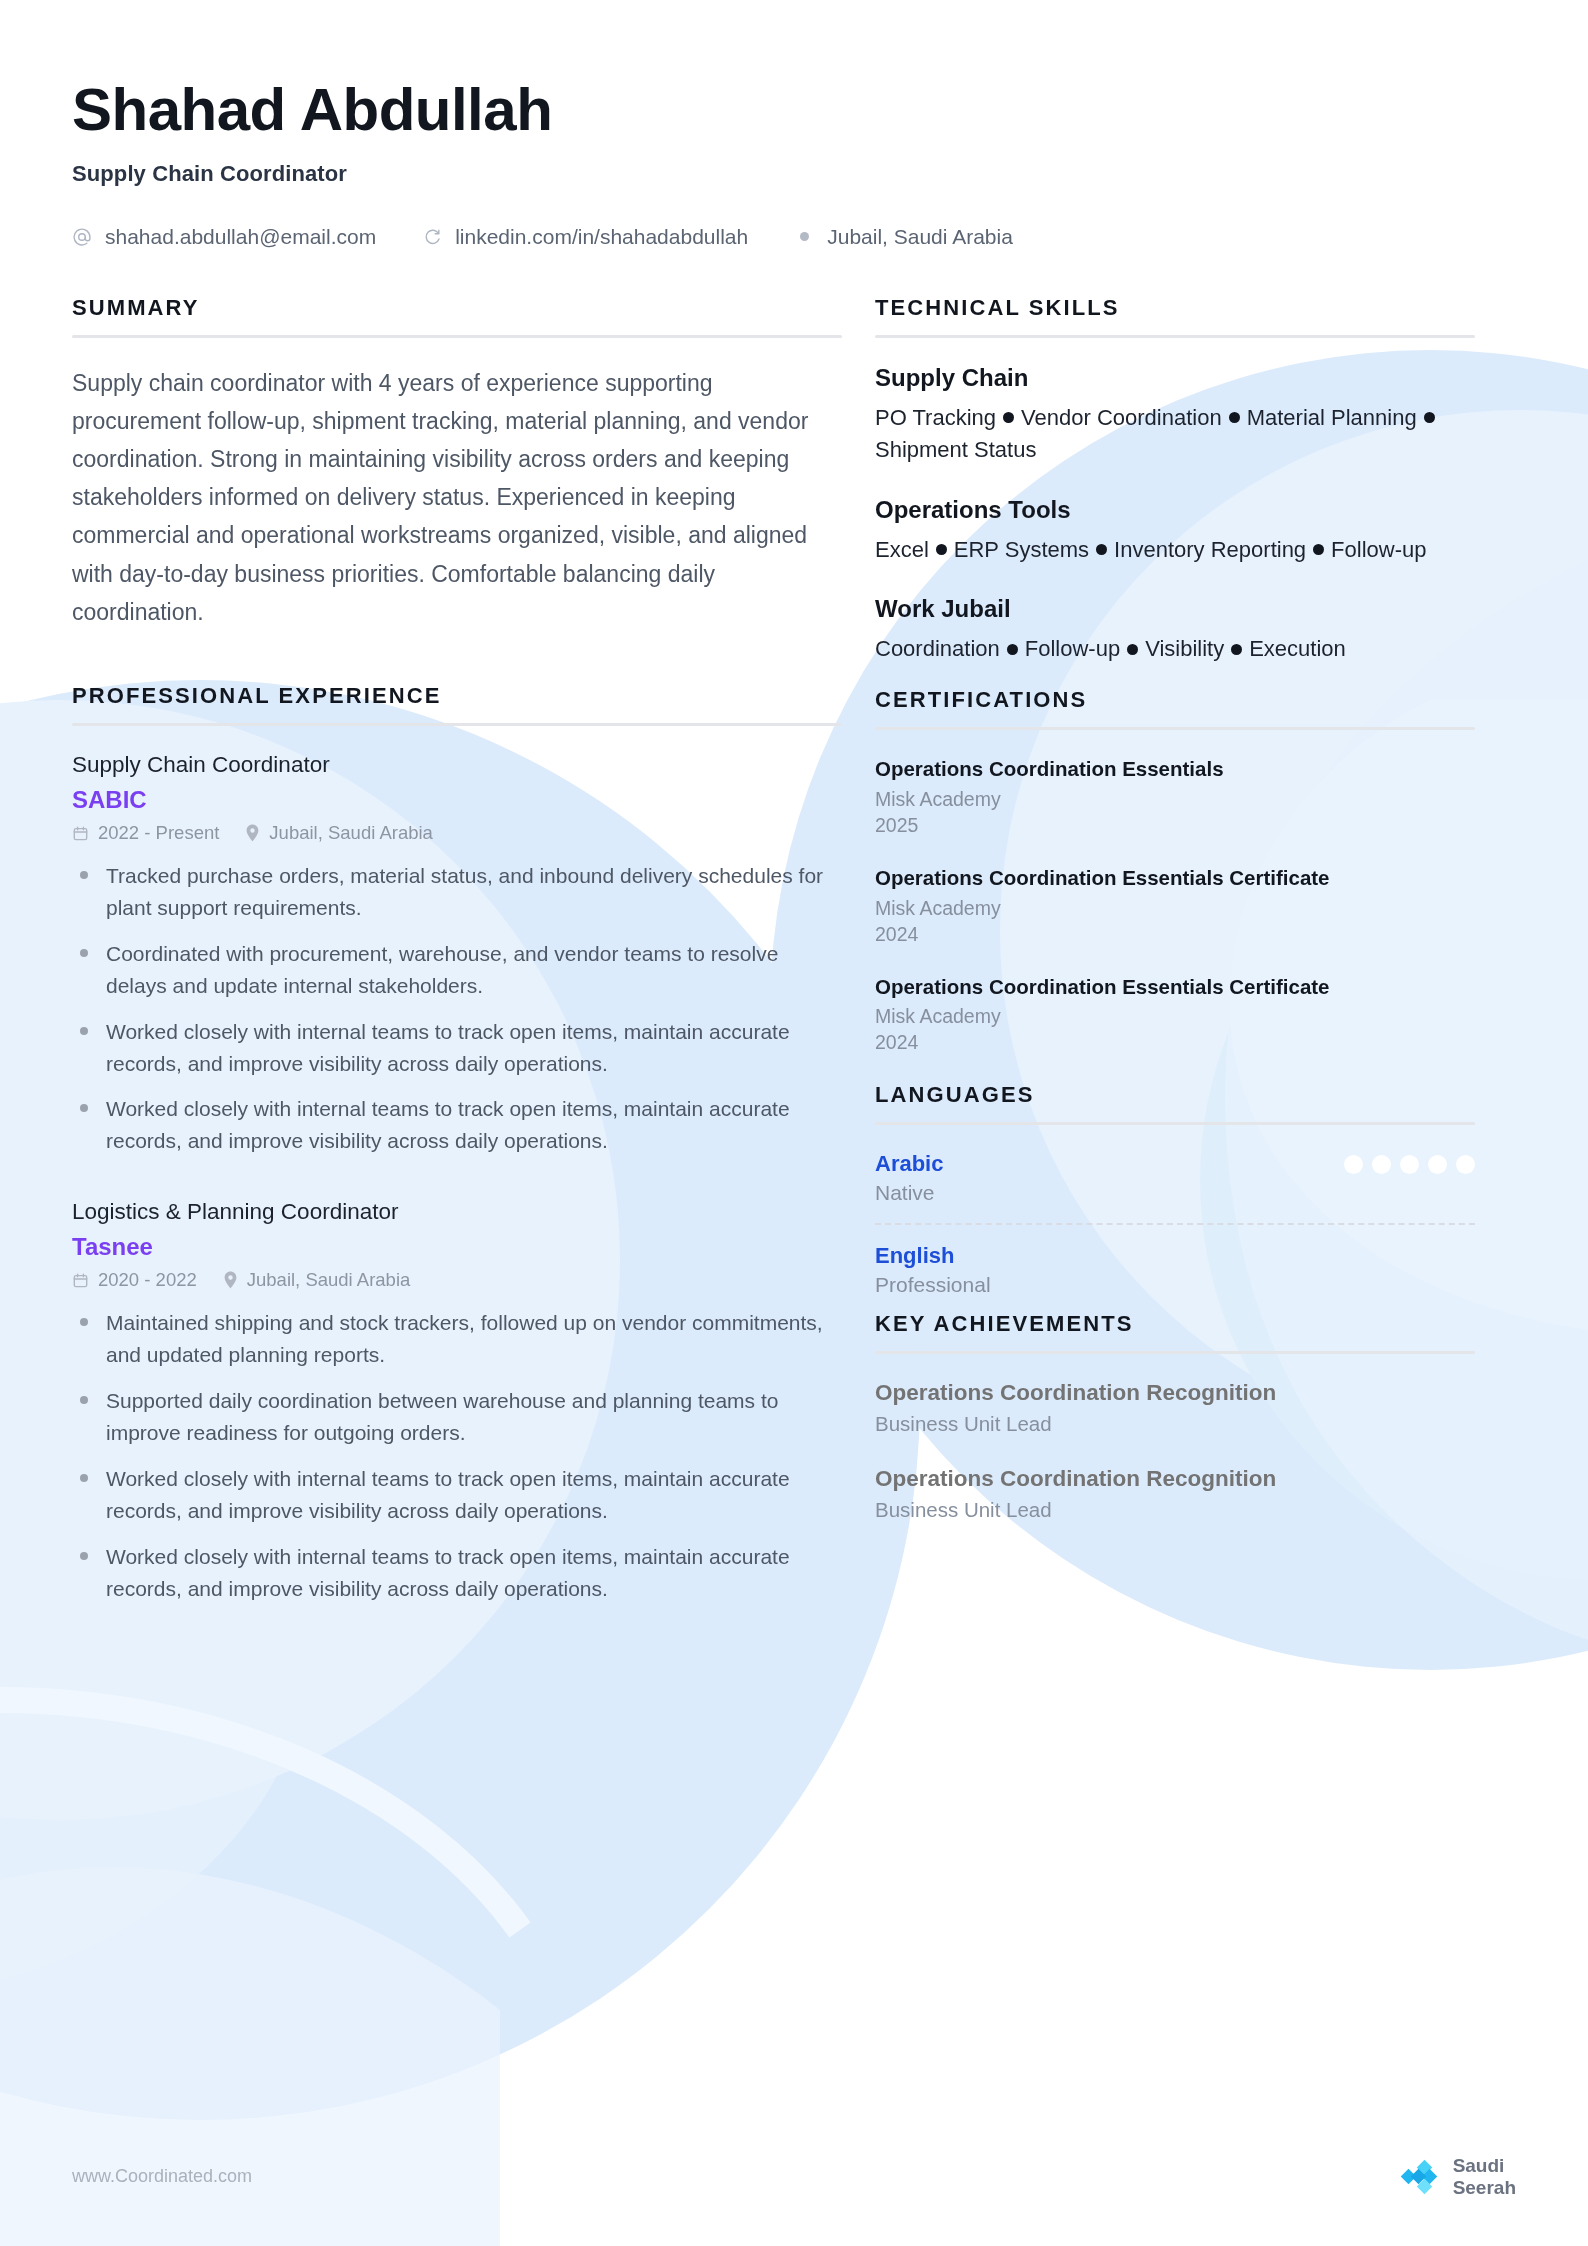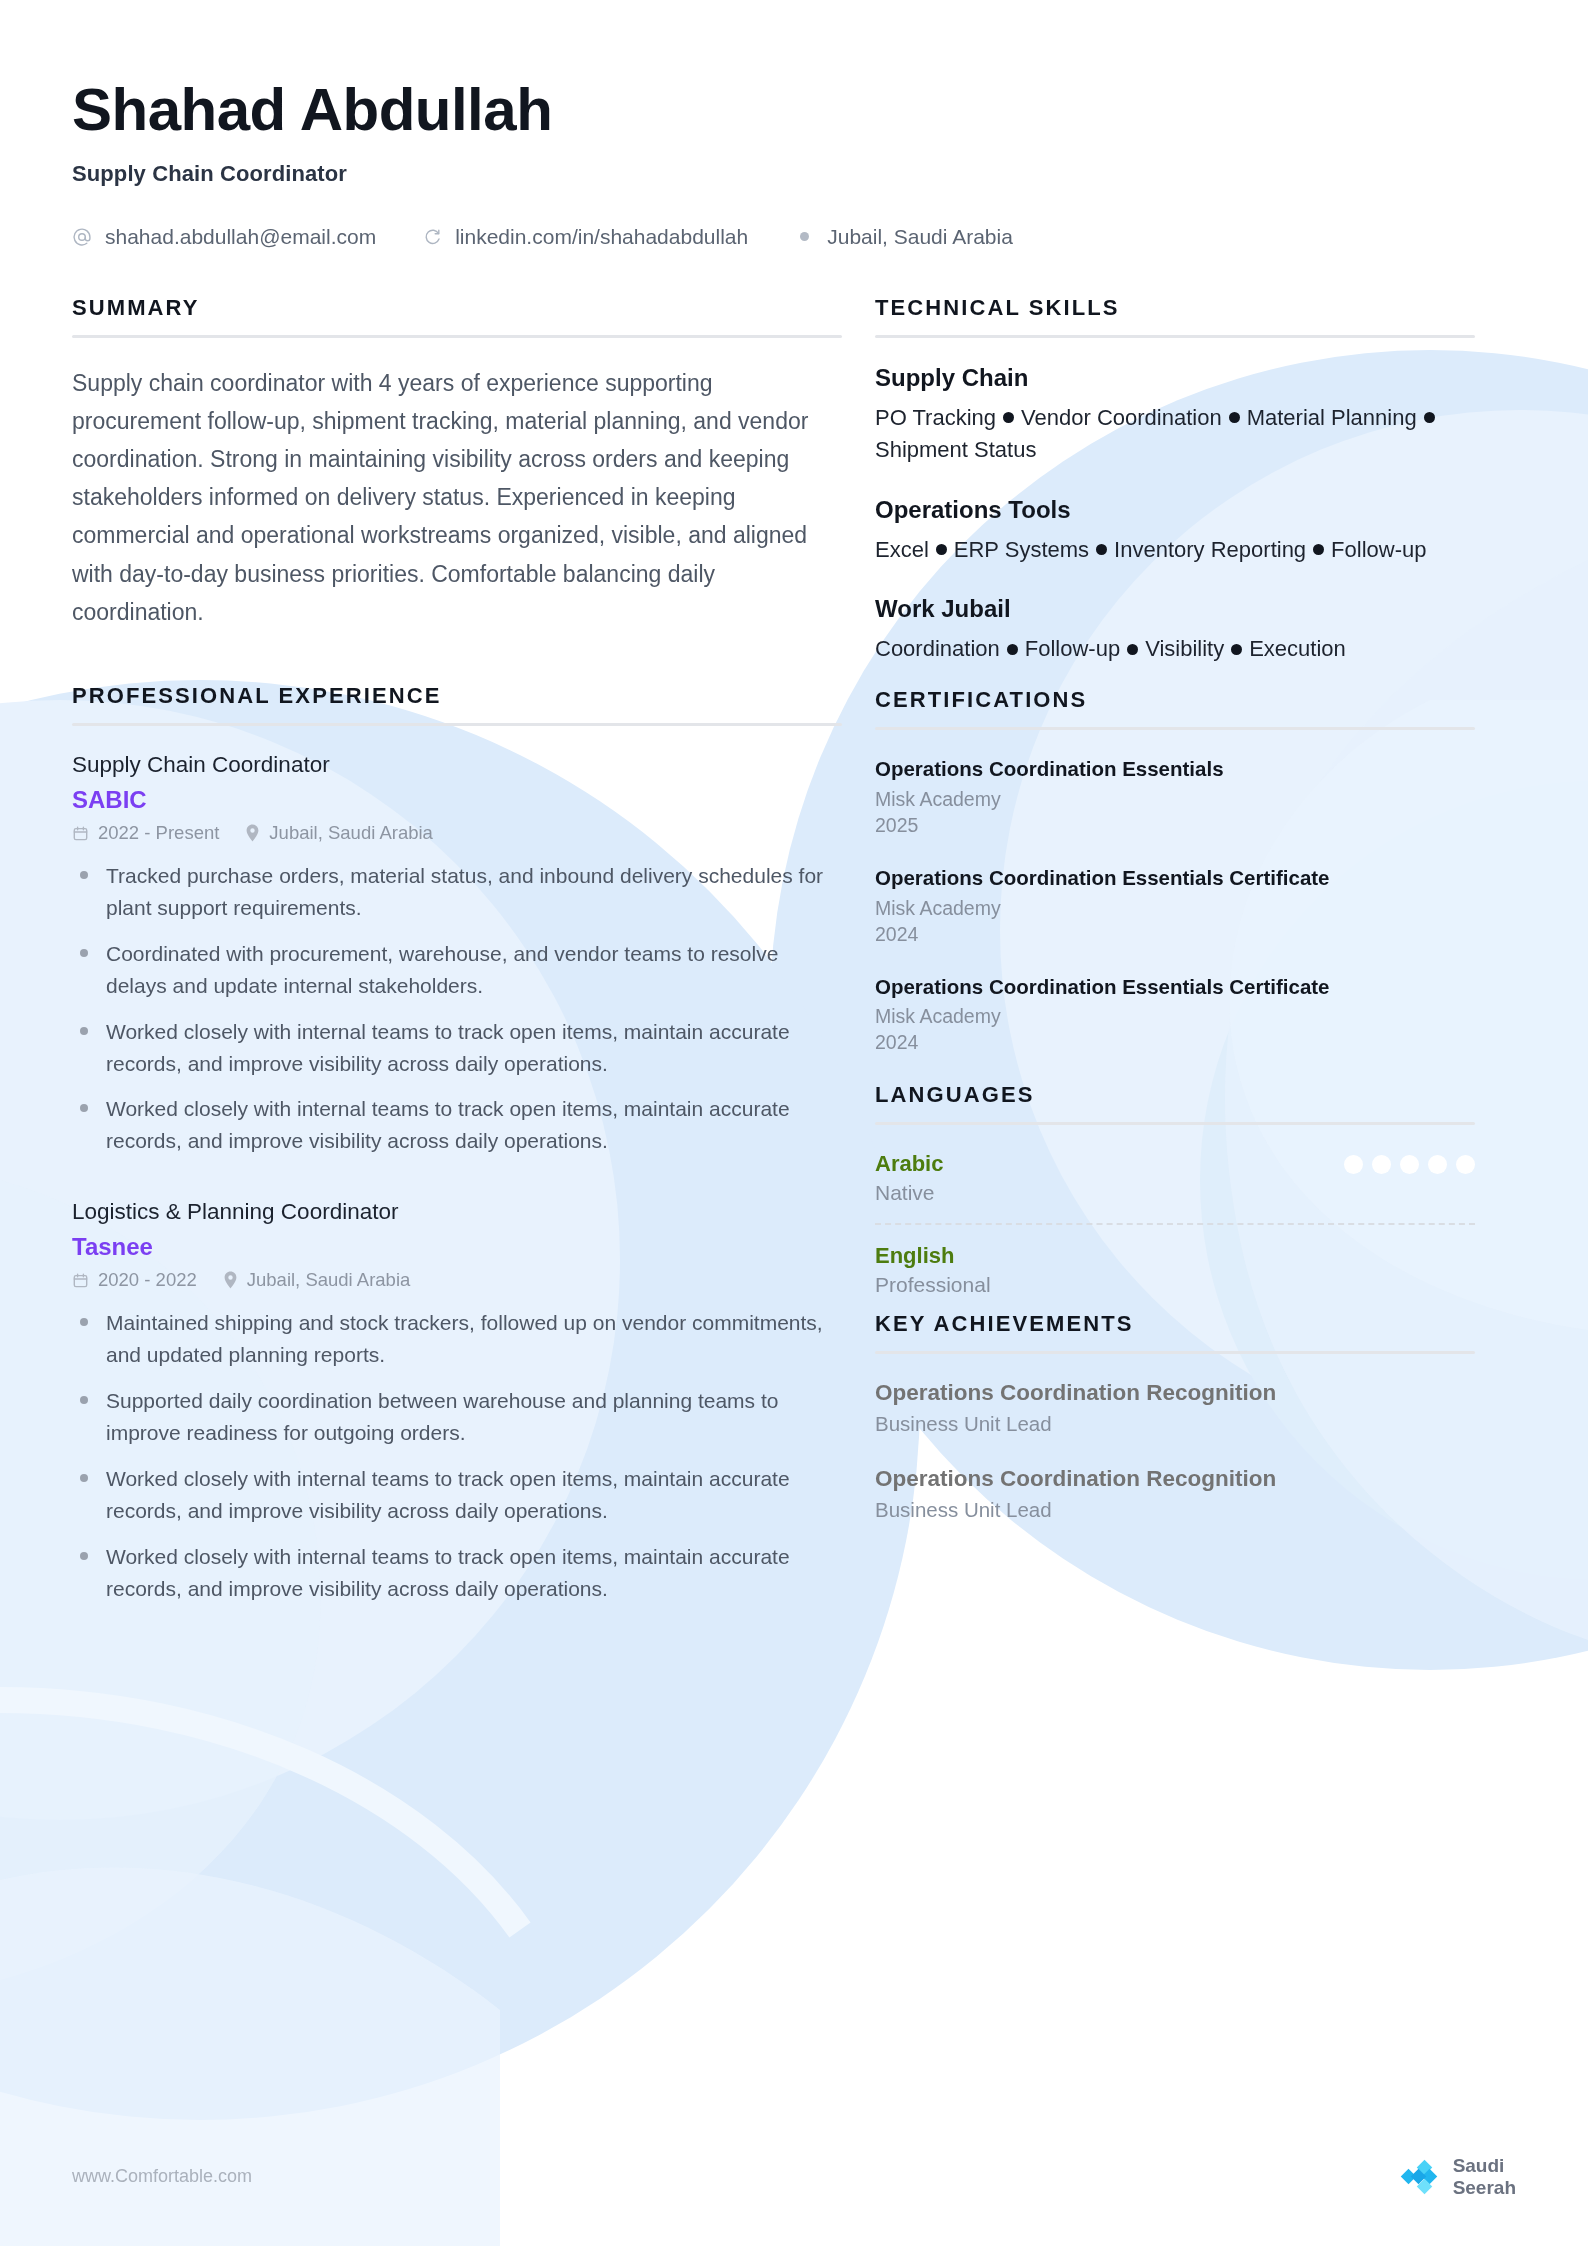--- a/index.html
+++ b/index.html
@@ -75,21 +75,21 @@
   
   .cert { margin-bottom:28px; }
   .cert-name { font-size:20.5px; font-weight:bold; color:#11161f; line-height:1.3; margin-bottom:5px; }
   .cert-org  { font-size:19.5px; color:#868f9d; margin-bottom:3px; }
   .cert-year { font-size:19.5px; color:#868f9d; }
 
   
   .lang { padding-bottom:18px; margin-bottom:18px; border-bottom:2px dashed #d9dde3; }
   .lang:last-child { border-bottom:none; padding-bottom:0; margin-bottom:14px; }
   .lang-row { display:flex; align-items:center; justify-content:space-between; }
-  .lang-name { font-size:22px; font-weight:bold; color:#4d7c0f; }
+  .lang-name { font-size:22px; font-weight:bold; color:#1d4ed8; }
   .lang-level { font-size:21px; color:#868f9d; margin-top:4px; }
   .lang-dots { display:flex; gap:9px; }
   .ldot { width:19px; height:19px; border-radius:50%; background:#ffffff; }
 
   
   .ach { margin-bottom:30px; }
   .ach-title { font-size:22.5px; font-weight:bold; color:#737373; margin-bottom:6px; }
   .ach-sub { font-size:20.5px; color:#868f9d; }
 
   
@@ -326,21 +326,21 @@
           <div class="ach-title">Operations Coordination Recognition</div>
           <div class="ach-sub">Business Unit Lead</div>
         </div>
       </section>
 
     </div>
   </div>
 </div>
 
 <div class="footer">
-  <span class="footer-url">www.Comfortable.com</span>
+  <span class="footer-url">www.Coordinated.com</span>
   <div class="brand">
     <span class="brand-mark">
       <svg width="40" height="40" viewBox="0 0 40 40">
         <rect x="20" y="5" width="11" height="11" transform="rotate(45 25.5 10.5)" fill="#49d2f7"></rect>
         <rect x="4" y="14" width="11" height="11" transform="rotate(45 9.5 19.5)" fill="#21b6ef"></rect>
         <rect x="25" y="14" width="11" height="11" transform="rotate(45 30.5 19.5)" fill="#21b6ef"></rect>
         <rect x="14" y="14" width="11" height="11" transform="rotate(45 19.5 19.5)" fill="#1aa7e8"></rect>
         <rect x="20" y="24" width="11" height="11" transform="rotate(45 25.5 29.5)" fill="#6fe0fb"></rect>
       </svg>
     </span>

